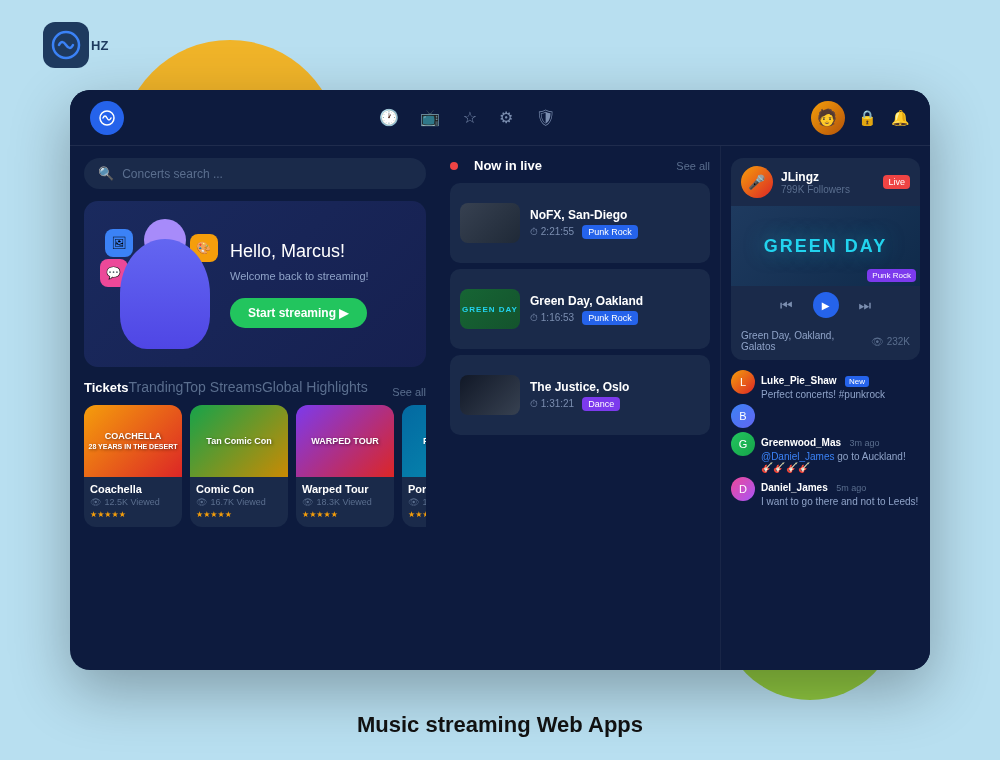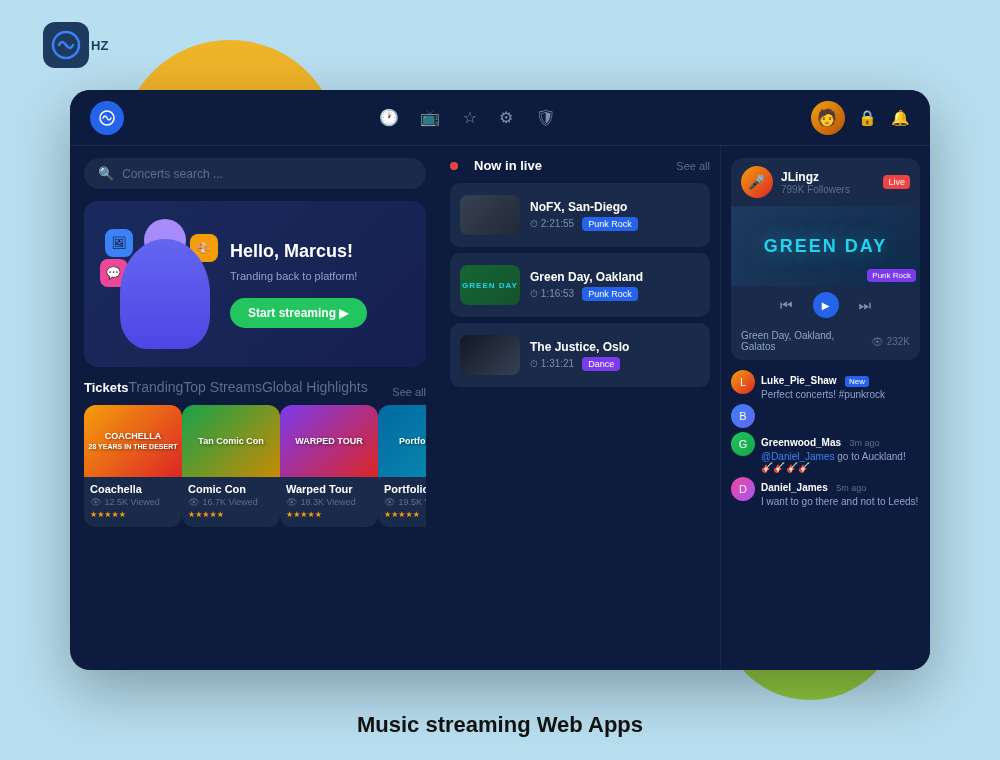--- a/index.html
+++ b/index.html
@@ -154,21 +154,21 @@
     .floating-icon {
       position: absolute;
       border-radius: 10px;
       display: flex; align-items: center; justify-content: center;
       font-size: 12px;
     }
     .fi-1 { width: 28px; height: 28px; background: #3b82f6; top: 10px; left: 5px; border-radius: 8px; }
     .fi-2 { width: 28px; height: 28px; background: #ec4899; top: 40px; left: 0px; border-radius: 8px; }
     .fi-3 { width: 28px; height: 28px; background: #f59e0b; top: 15px; left: 90px; border-radius: 8px; }
     .hero-text { flex: 1; }
-    .hero-title { color: #fff; font-size: 18px; font-weight: 700; margin-bottom: 8px; }
+    .hero-title { color: #fff; font-size: 18px; font-weight: 400; margin-bottom: 8px; }
     .hero-sub { color: #8fa3c8; font-size: 11px; margin-bottom: 16px; }
     .btn-stream {
       background: #22c55e;
       color: #fff;
       border: none;
       border-radius: 20px;
       padding: 8px 18px;
       font-size: 12px;
       font-weight: 600;
       cursor: pointer;
@@ -176,21 +176,21 @@
     }
 
     
     .tickets-section { flex: 1; overflow: hidden; }
     .section-tabs {
       display: flex; align-items: center; gap: 0; margin-bottom: 10px;
     }
     .tab-active { color: #fff; font-size: 13px; font-weight: 700; }
     .tab-inactive { color: #5a6e8e; font-size: 14px; cursor: pointer; }
     .tickets-grid {
-      display: flex; gap: 0; overflow-x: auto;
+      display: flex; gap: 8px; overflow-x: auto;
     }
     .tickets-grid::-webkit-scrollbar { display: none; }
     .ticket-card {
       min-width: 98px; width: 98px;
       background: #1a2a4a;
       border-radius: 12px;
       overflow: hidden;
       flex-shrink: 0;
     }
     .ticket-img {
@@ -225,21 +225,21 @@
       display: flex; align-items: center; gap: 16px;
     }
     .live-dot { width: 8px; height: 8px; background: #ef4444; border-radius: 50%; }
     .now-live-text { color: #fff; font-size: 13px; font-weight: 700; }
     .see-all { color: #5a6e8e; font-size: 11px; cursor: pointer; }
 
     .live-list { display: flex; flex-direction: column; gap: 6px; }
     .live-item {
       background: #1a2a4a;
       border-radius: 10px;
-      padding: 12px 10px;
+      padding: 20px 10px;
       display: flex; align-items: center; gap: 10px;
     }
     .live-thumb {
       width: 60px; height: 40px;
       border-radius: 8px;
       flex-shrink: 0;
       overflow: hidden;
     }
     .live-thumb-1 { background: linear-gradient(135deg, #374151, #1f2937); }
     .live-thumb-2 { background: linear-gradient(135deg, #166534, #14532d); }
@@ -436,21 +436,21 @@
       <div class="hero-banner">
         <div class="hero-3d">
           <div class="fi-1 floating-icon">🖼</div>
           <div class="fi-2 floating-icon">💬</div>
           <div class="fi-3 floating-icon">🎨</div>
           <div class="hero-figure-head"></div>
           <div class="hero-figure"></div>
         </div>
         <div class="hero-text">
           <div class="hero-title">Hello, Marcus!</div>
-          <div class="hero-sub">Tranding back to platform!</div>
+          <div class="hero-sub">Welcome back to streaming!</div>
           <button class="btn-stream">Start streaming ▶</button>
         </div>
       </div>
 
       <div class="tickets-section">
         <div class="tickets-header">
           <div class="section-tabs">
             <span class="tab-active">Tickets</span>
             <span class="tab-inactive">Tranding</span>
             <span class="tab-inactive">Top Streams</span>

